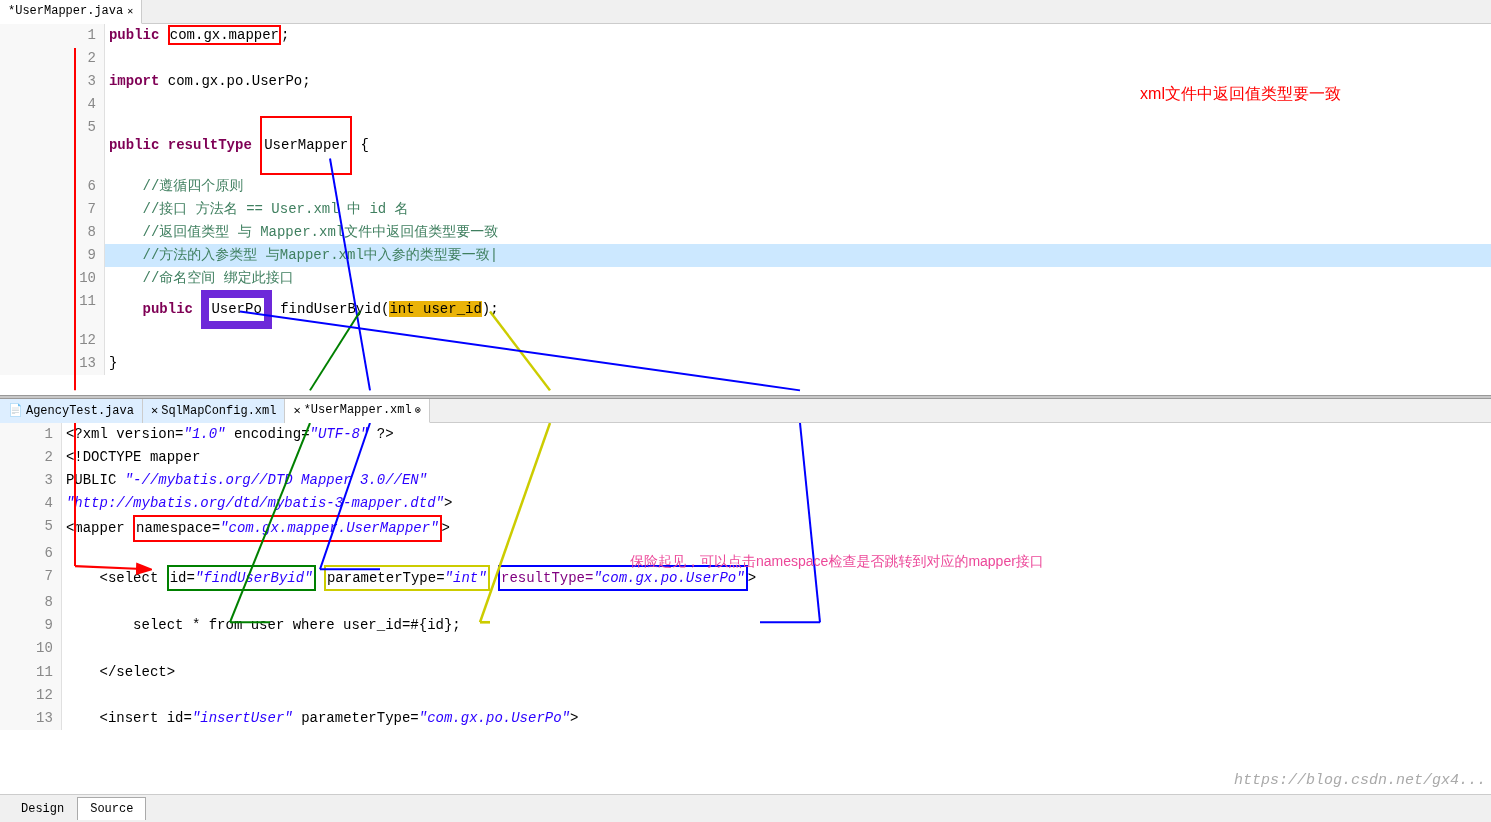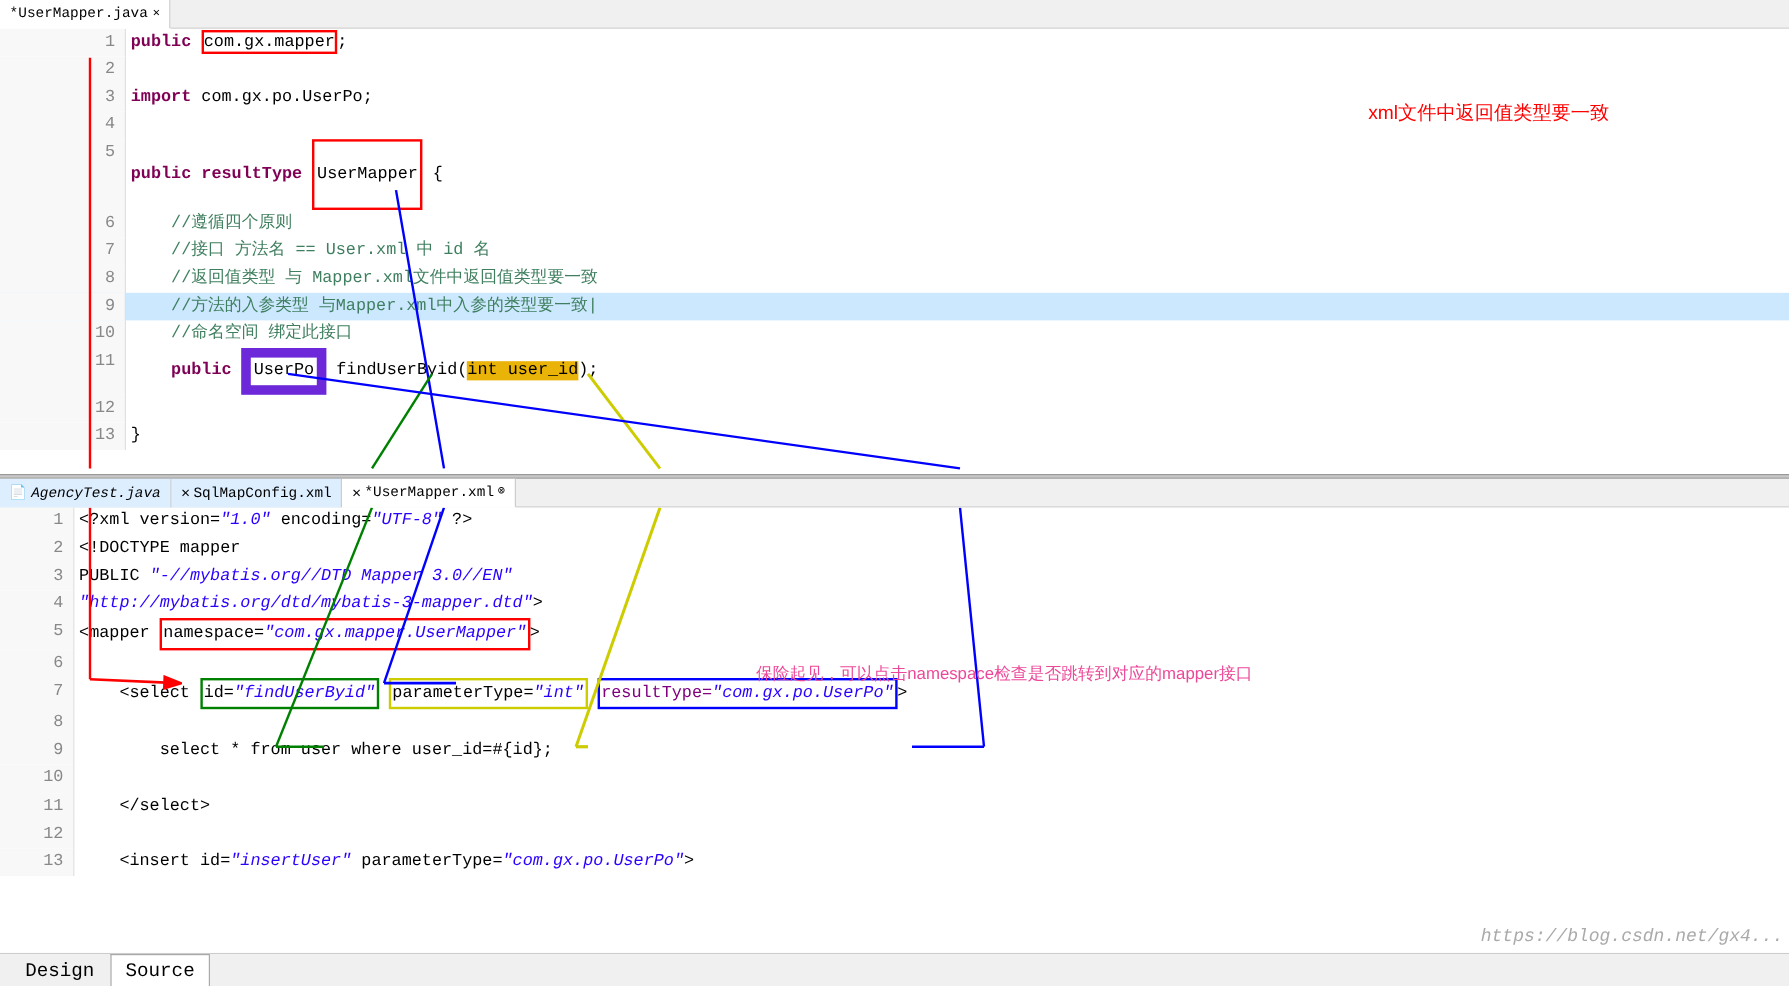--- a/index.html
+++ b/index.html
@@ -87,21 +87,21 @@
       height: 28px;
       background: #f0f0f0;
       border-top: 1px solid #ccc;
       display: flex;
       align-items: center;
       padding: 0 8px;
       flex-shrink: 0;
     }
     .status-tab {
       padding: 4px 12px;
-      font-size: 16px;
+      font-size: 12px;
       border: 1px solid transparent;
       cursor: pointer;
     }
     .status-tab.active {
       background: #ffffff;
       border-color: #aaa;
       border-bottom: none;
     }
 
     
@@ -270,21 +270,21 @@
 
     <line x1="240" y1="310" x2="800" y2="395" stroke="blue" stroke-width="2"></line>
   </svg>
 </div>
 
 <div class="editor-divider"></div>
 
 <div class="tab-bar-middle">
   <div class="tab">
     <span>📄</span>
-    <span style="margin-left:3px;font-style:italic;">AgencyTest.java</span>
+    <span style="margin-left:3px;">AgencyTest.java</span>
   </div>
   <div class="tab">
     <span>✕</span>
     <span style="margin-left:3px;">SqlMapConfig.xml</span>
   </div>
   <div class="tab active">
     <span>✕</span>
     <span style="margin-left:3px;">*UserMapper.xml</span>
     <span style="margin-left:3px; font-size:10px;">⊗</span>
   </div>

